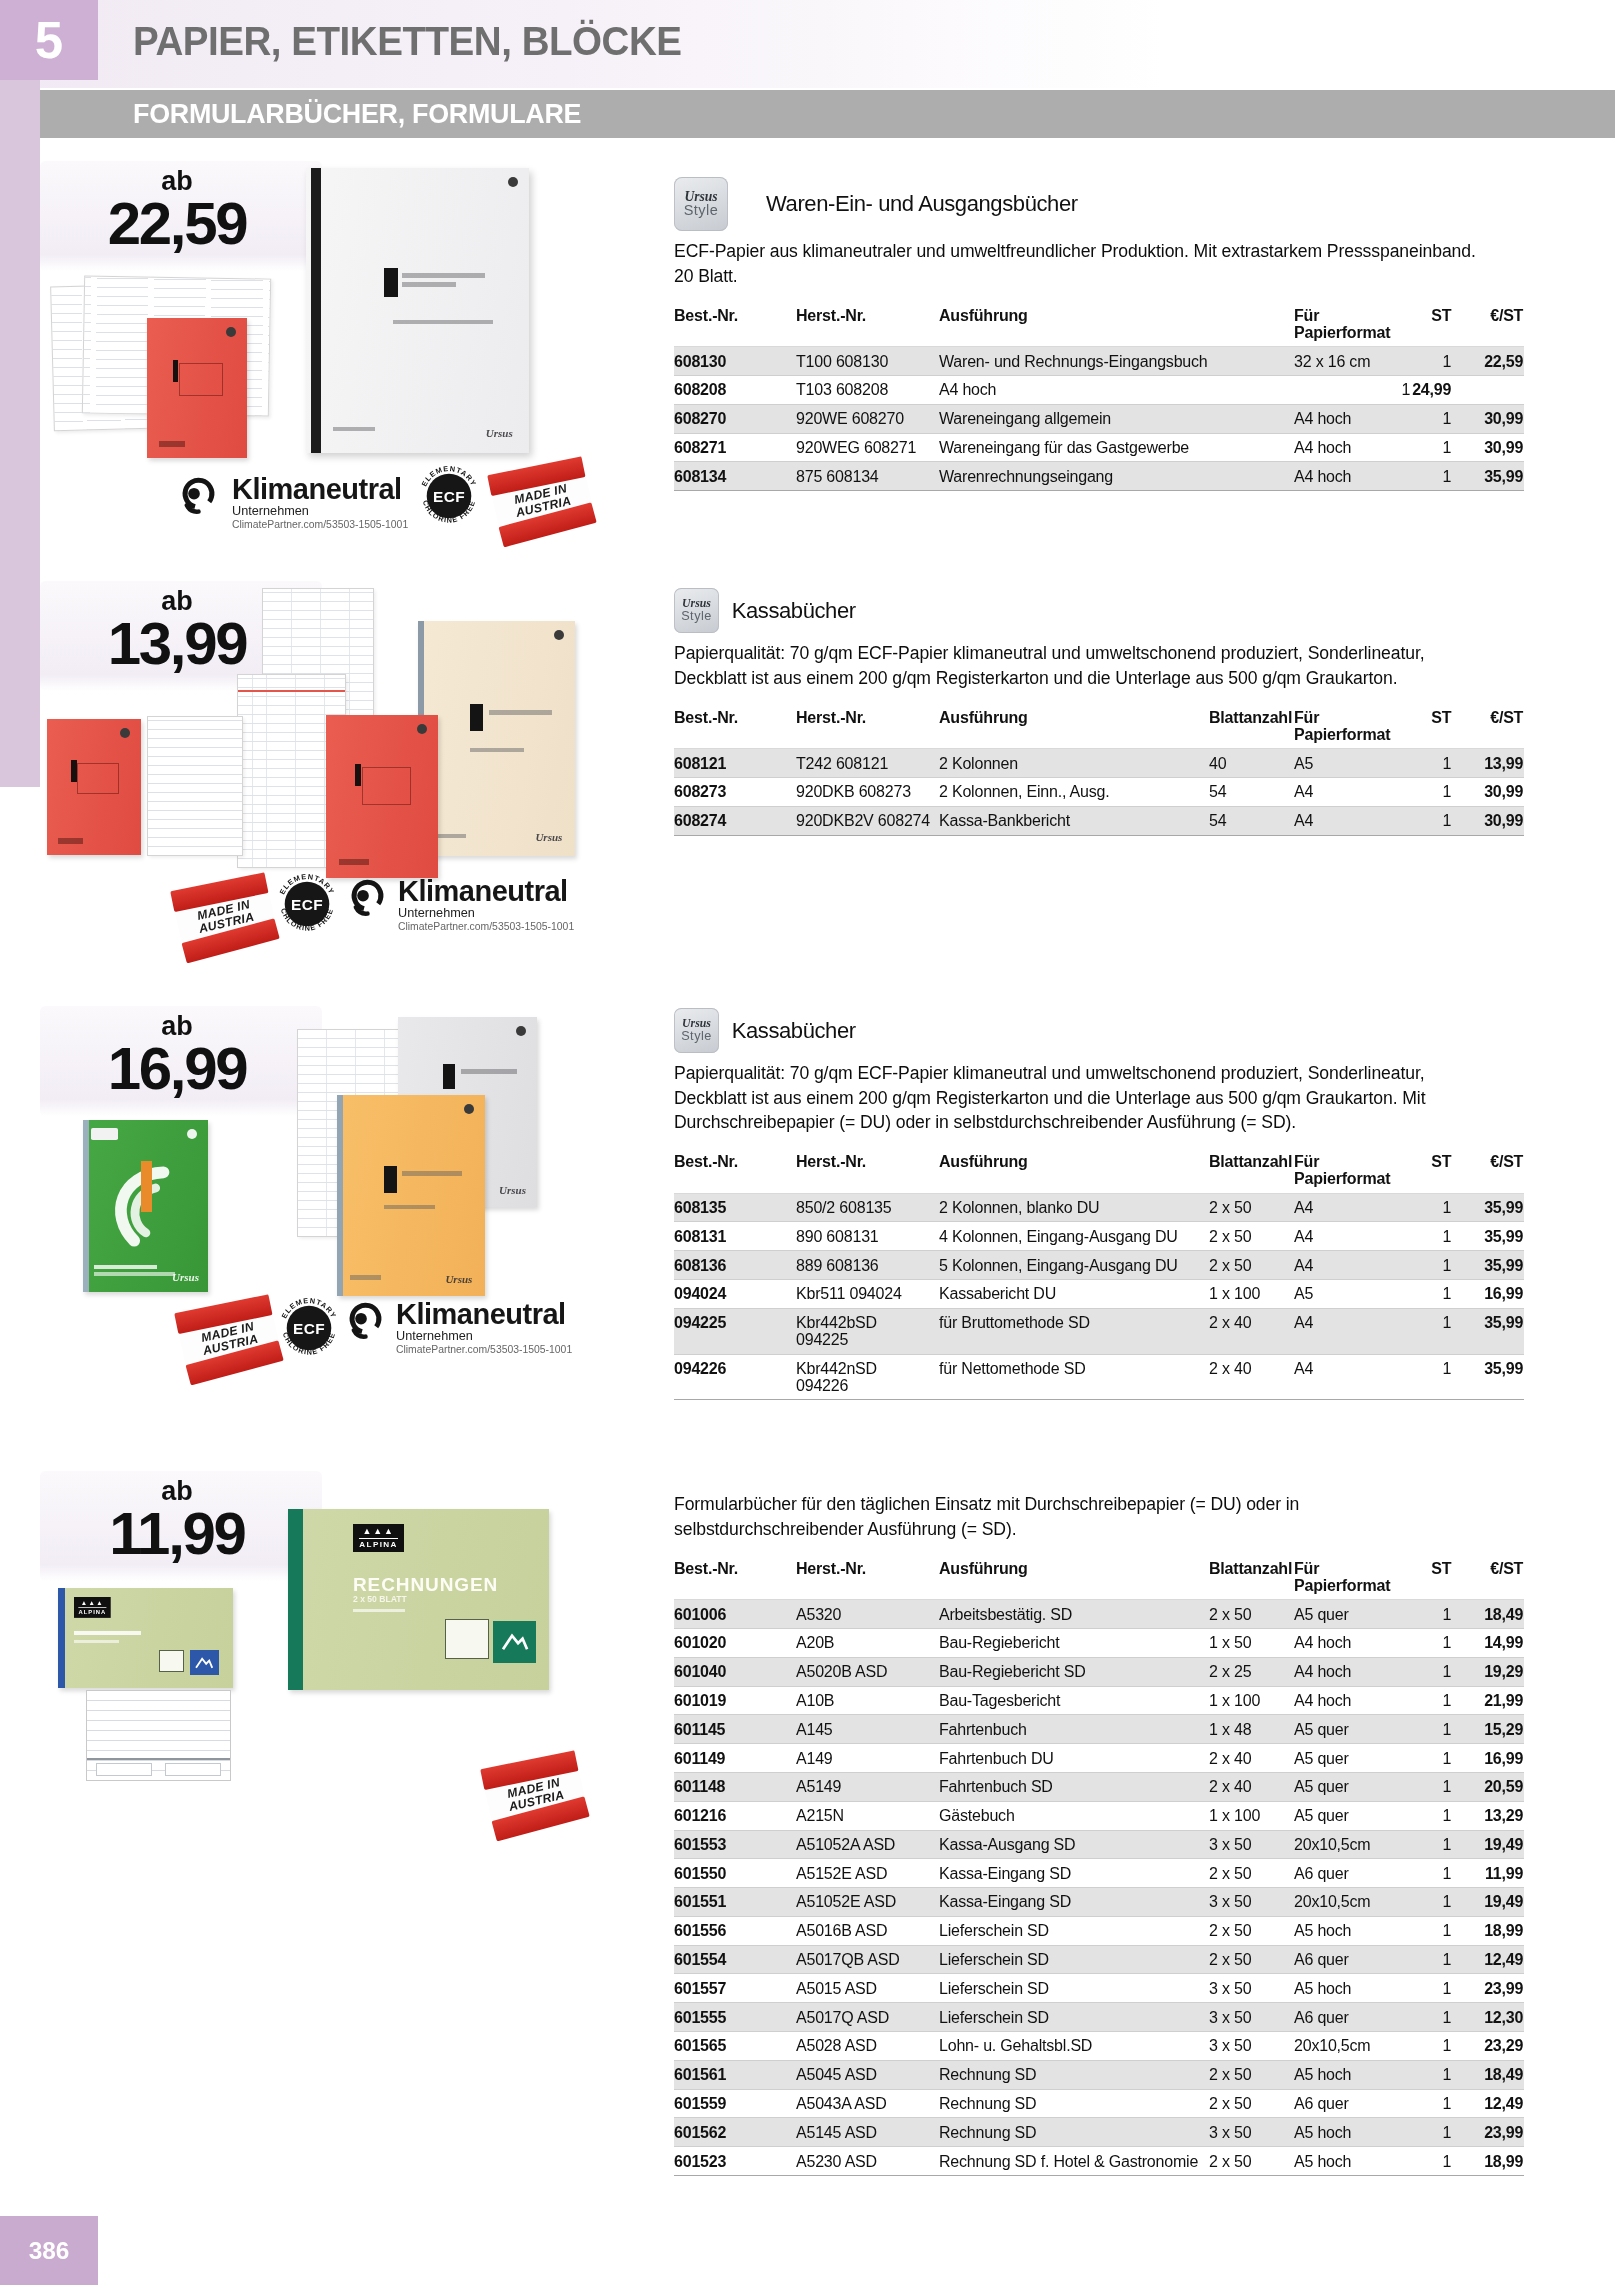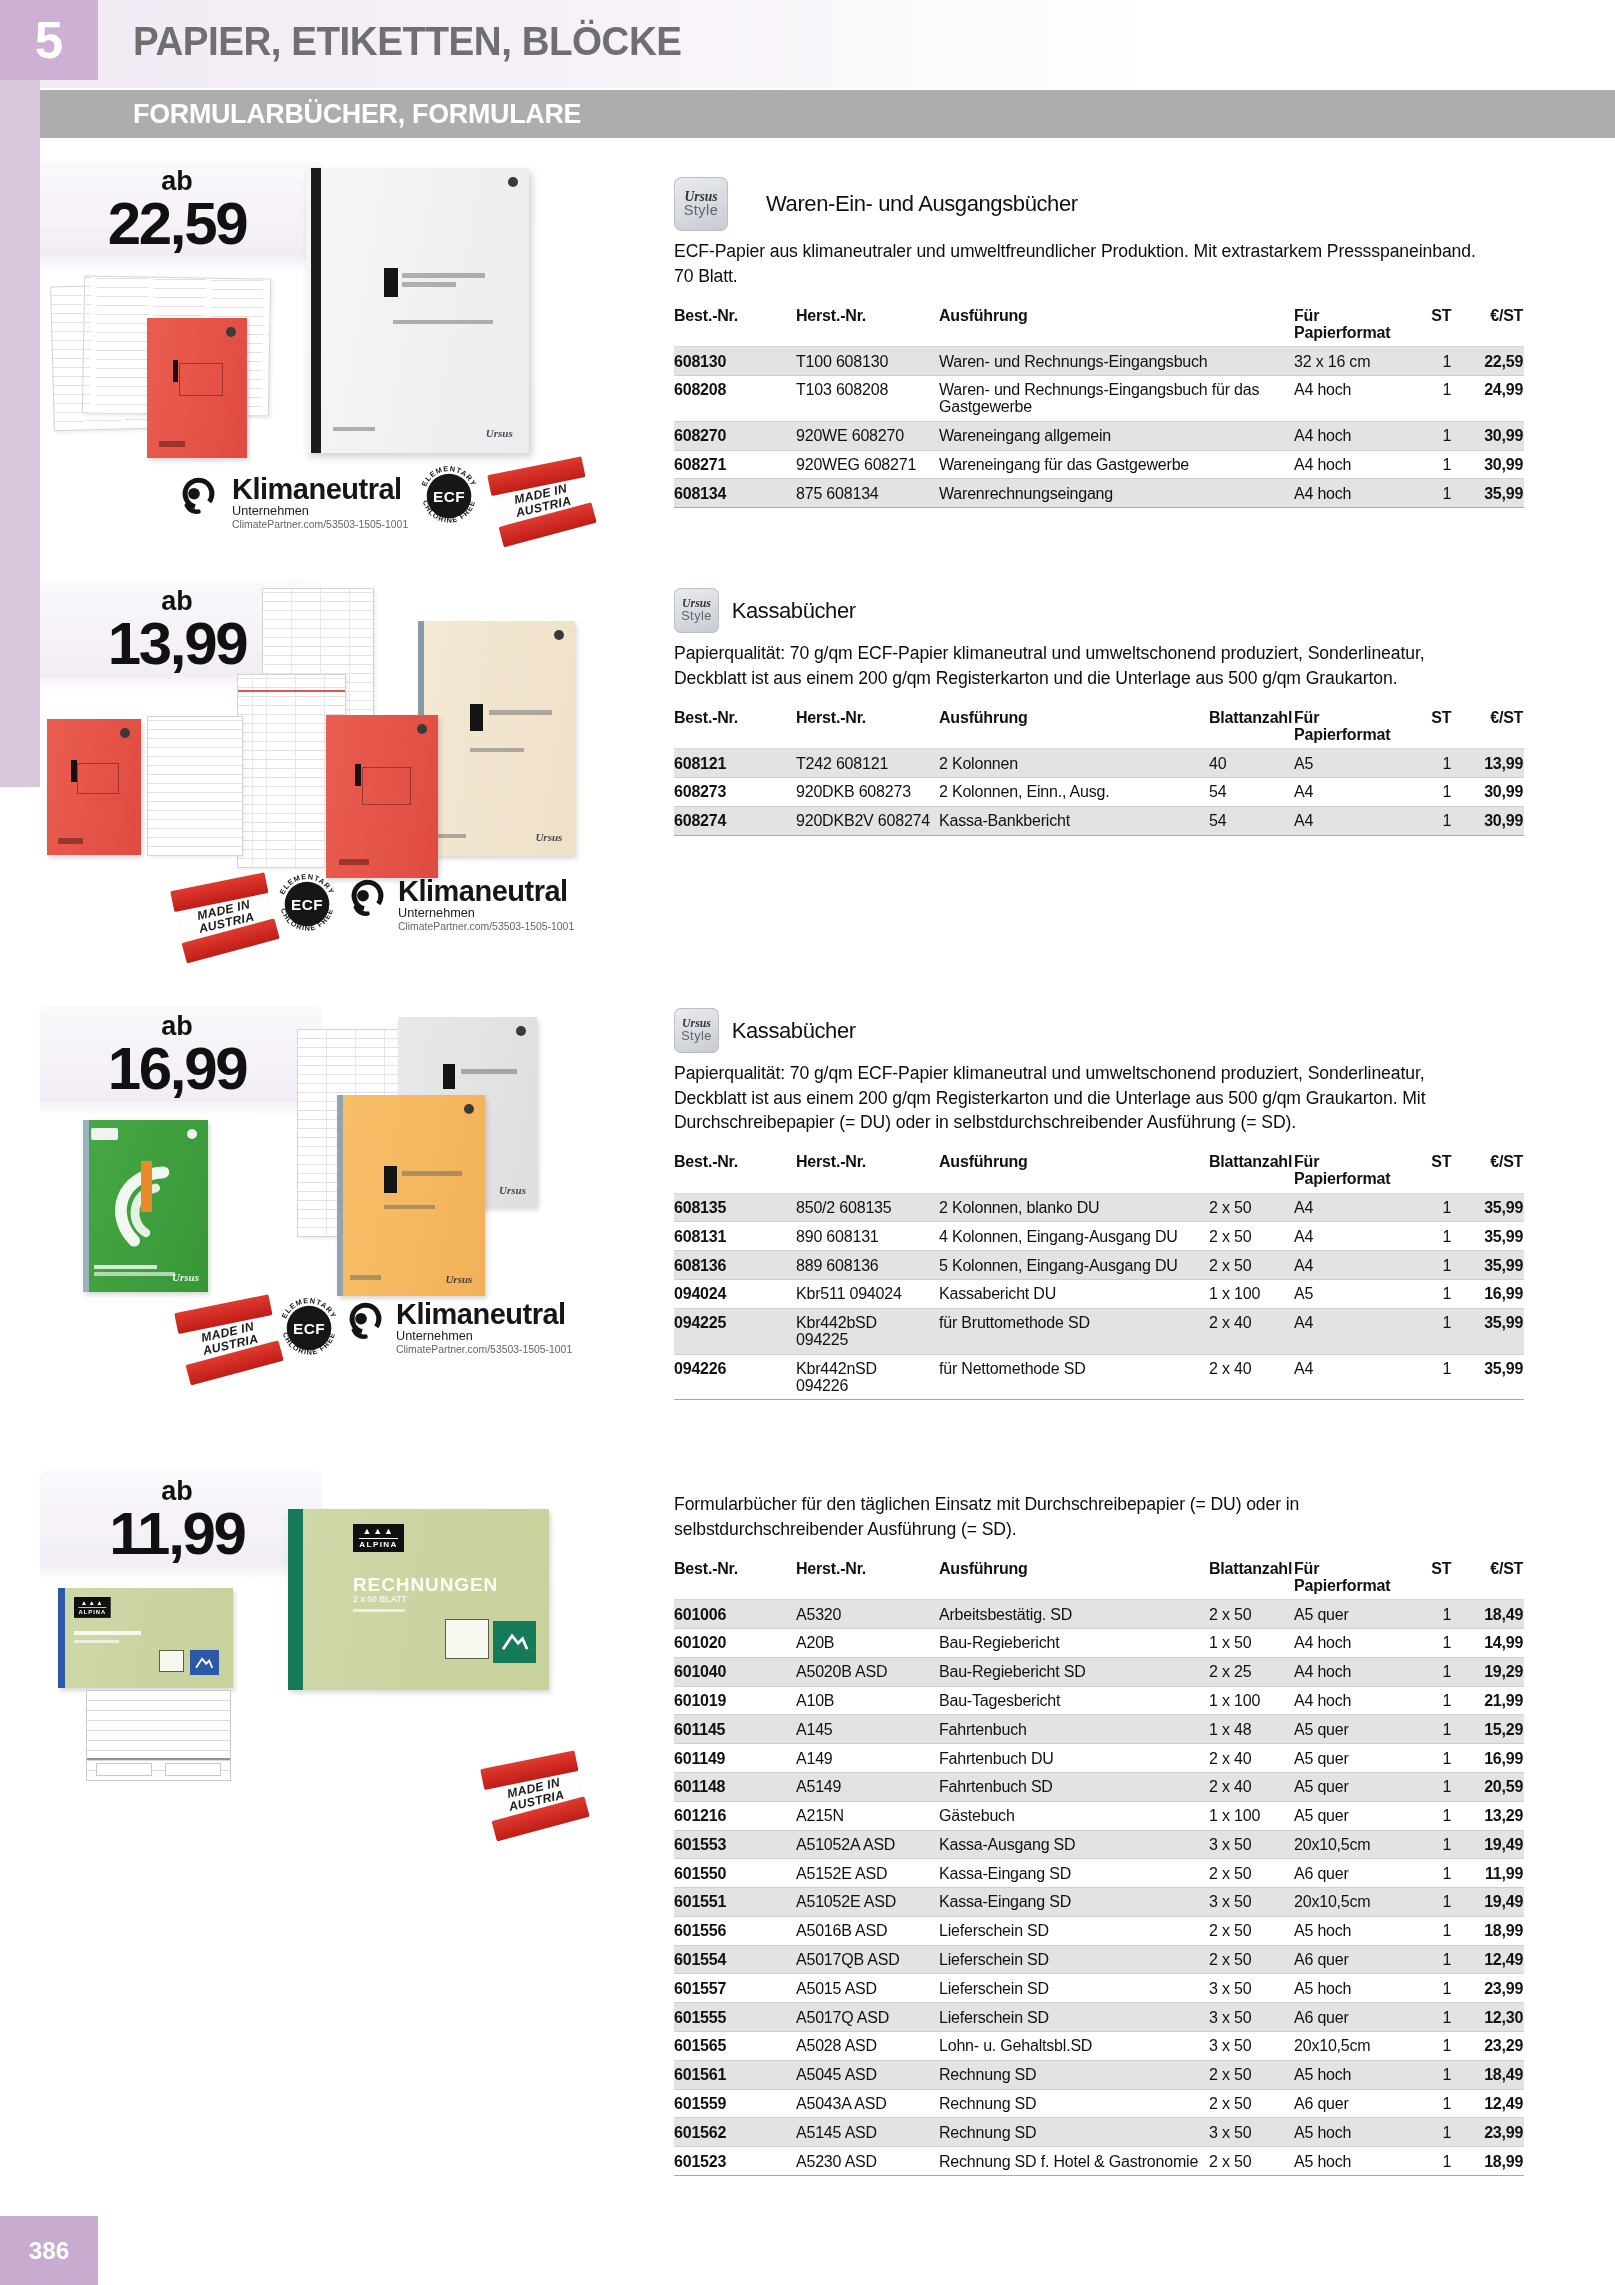--- a/index.html
+++ b/index.html
@@ -198,21 +198,21 @@
 </div>
 
 <div class="sec-right" style="top:177px;">
   <div class="brandrow">
     <div class="ursus-box">
       <span class="u1">Ursus</span>
       <span class="u2">Style</span>
     </div>
     <div class="sec-head" style="margin-left:38px;">Waren-Ein- und Ausgangsbücher</div>
   </div>
-  <div class="desc" style="width:819px;">ECF-Papier aus klimaneutraler und umweltfreundlicher Produktion. Mit extrastarkem Pressspaneinband. 70 Blatt.</div>
+  <div class="desc" style="width:819px;">ECF-Papier aus klimaneutraler und umweltfreundlicher Produktion. Mit extrastarkem Pressspaneinband. 20 Blatt.</div>
   <div class="ptable t6">
     <div class="tr head">
         <div class="td h c0">Best.-Nr.</div>
         <div class="td h c1">Herst.-Nr.</div>
         <div class="td h c2">Ausführung</div>
         <div class="td h c3">Für Papierformat</div>
         <div class="td h c4">ST</div>
         <div class="td h c5">€/ST</div>
       </div>
     <div class="tbody">
@@ -220,21 +220,20 @@
           <div class="td c0">608130</div>
           <div class="td c1">T100 608130</div>
           <div class="td c2">Waren- und Rechnungs-Eingangsbuch</div>
           <div class="td c3">32 x 16 cm</div>
           <div class="td c4">1</div>
           <div class="td c5">22,59</div>
         </div>
         <div class="tr">
           <div class="td c0">608208</div>
           <div class="td c1">T103 608208</div>
-          <div class="td c2">Waren- und Rechnungs-Eingangsbuch für das Gastgewerbe</div>
           <div class="td c3">A4 hoch</div>
           <div class="td c4">1</div>
           <div class="td c5">24,99</div>
         </div>
         <div class="tr shaded">
           <div class="td c0">608270</div>
           <div class="td c1">920WE 608270</div>
           <div class="td c2">Wareneingang allgemein</div>
           <div class="td c3">A4 hoch</div>
           <div class="td c4">1</div>

